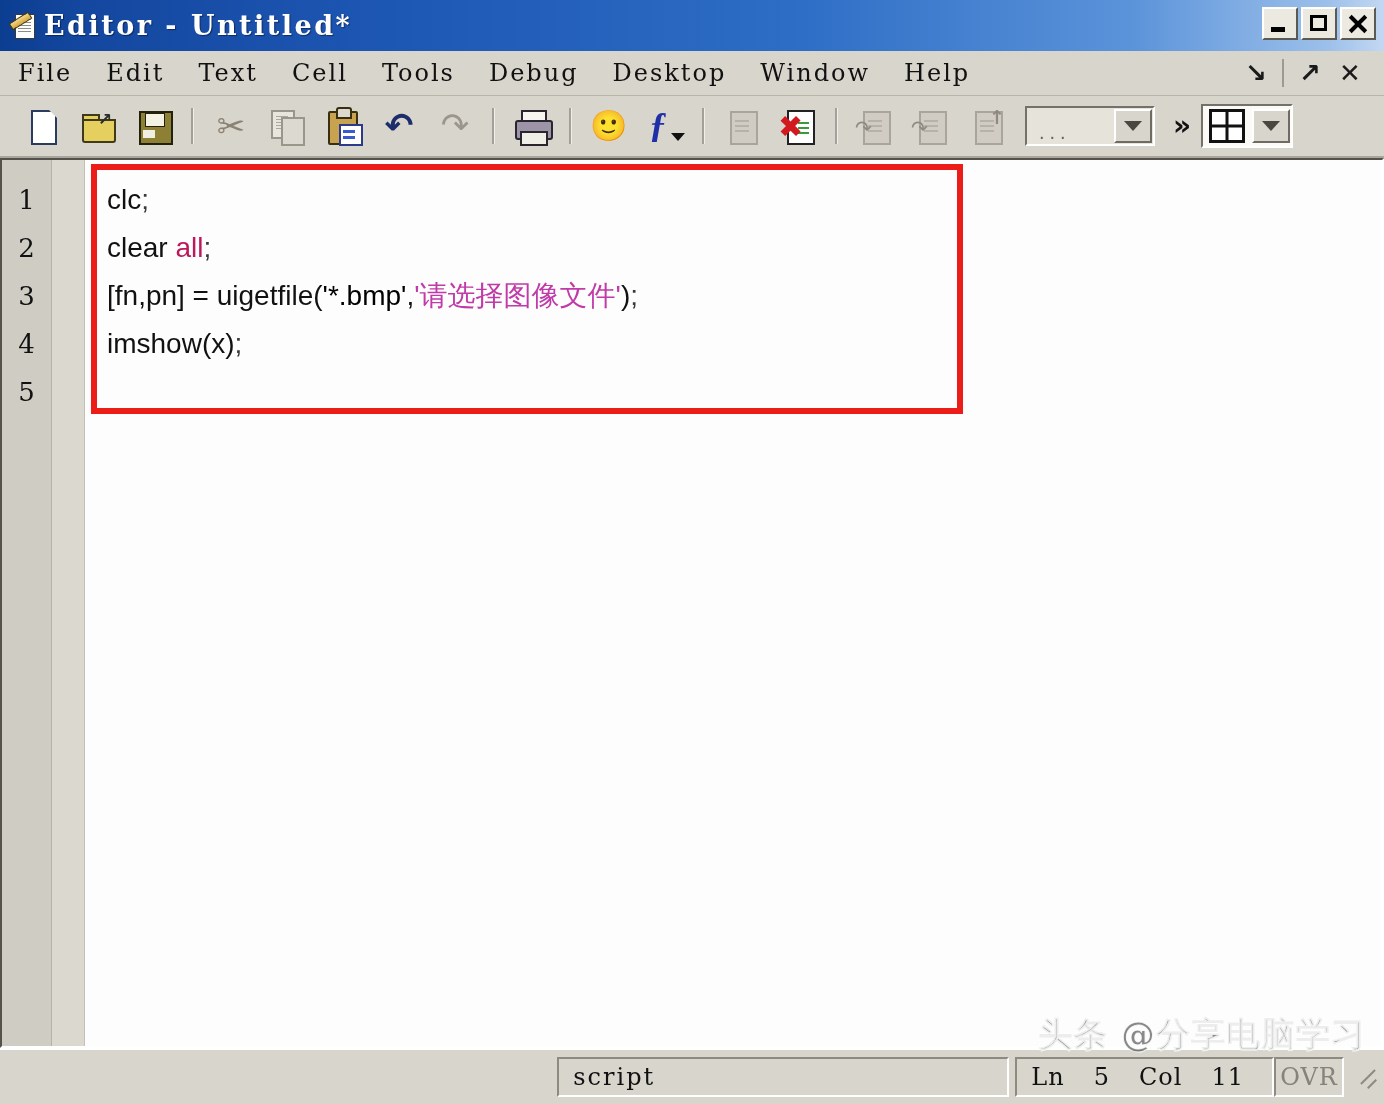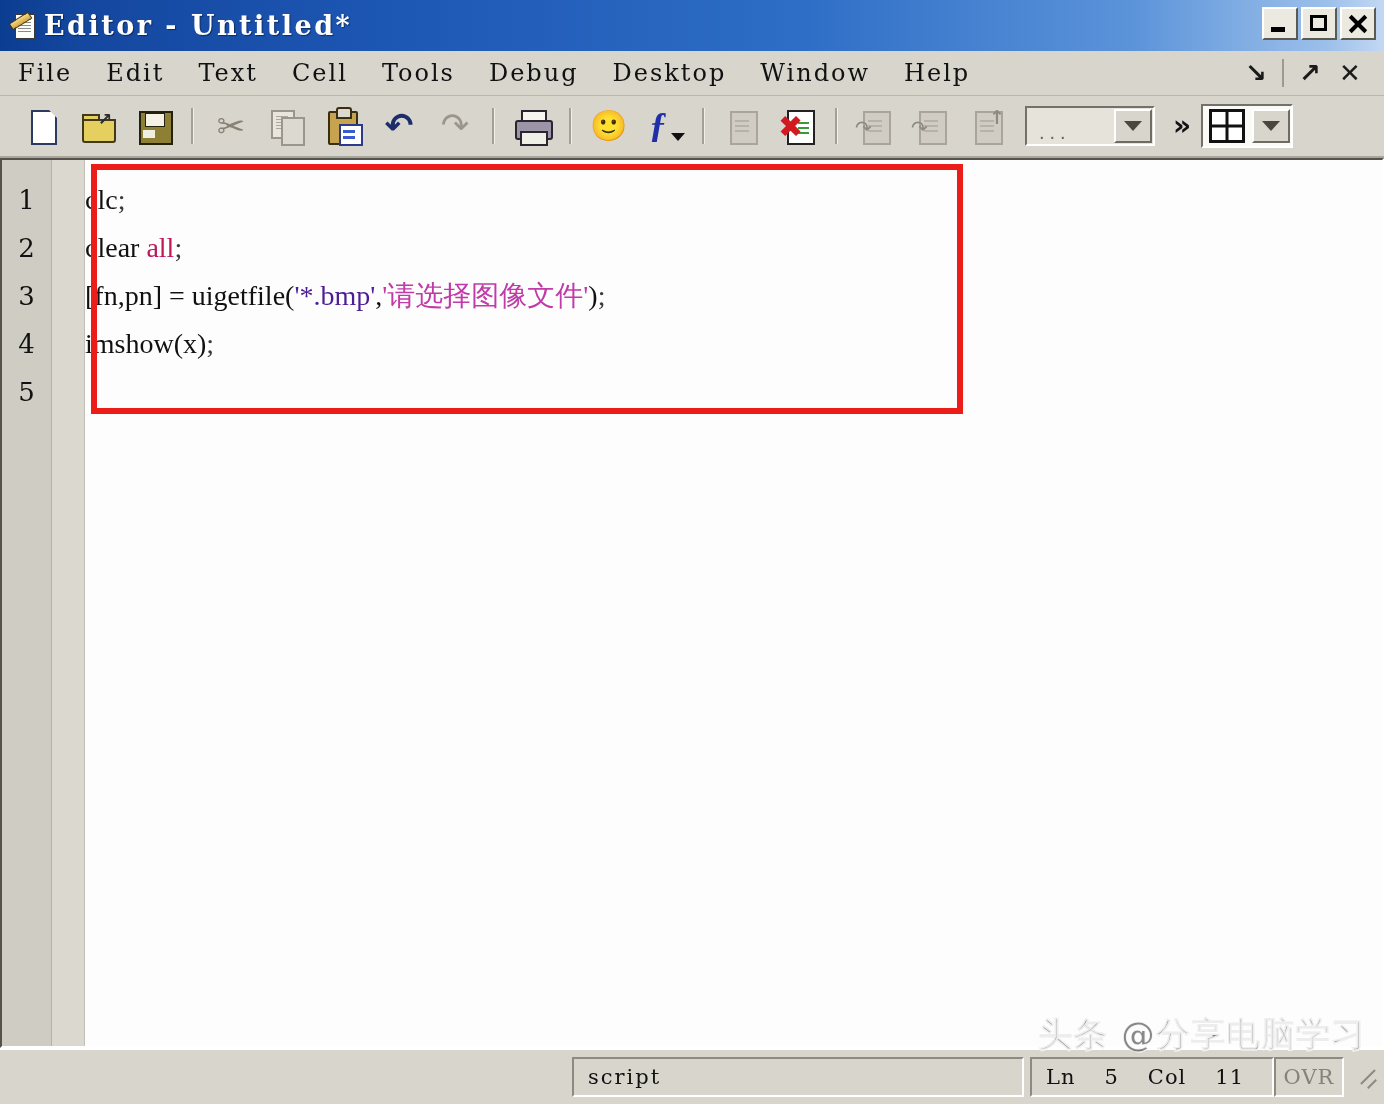--- a/index.html
+++ b/index.html
@@ -467,27 +467,28 @@
   .code-area {
     flex: 1;
     position: relative;
     background: #fdfdfd;
     padding-top: 16px;
     overflow: hidden;
   }
   .code-line {
     height: 48px;
     line-height: 48px;
-    font-family: Liberation Serif, serif;
+    padding-left: 22px;
+    font-family: Liberation Sans, sans-serif;
     font-size: 28px;
     white-space: pre;
     color: #111;
     letter-spacing: 0px;
   }
-  .tok-str { color: #4c1d95; }
+  .tok-str { color: #000000; }
   .tok-kw  { color: #be185d; }
   .tok-cn  { color: #c03aa8; }
   .tok-pun { color: #3a3a3a; }
 
   
   .red-box {
     position: absolute;
     left: 6px; top: 4px;
     width: 872px; height: 250px;
     border: 6px solid #ec1c18;
@@ -510,21 +511,21 @@
   .sb-spacer { flex: 1; }
   .sb-panel {
     height: 40px;
     background: #d8d5cd;
     border: 2px solid;
     border-color: #8d8a82 #ffffff #ffffff #8d8a82;
     box-sizing: border-box;
     display: flex;
     align-items: center;
     font-family: "DejaVu Serif", serif;
-    font-size: 21px;
+    font-size: 24px;
     color: #111;
     white-space: nowrap;
   }
   .sb-type { width: 452px; padding-left: 14px; letter-spacing: 2px; }
   .sb-pos  { padding: 0 14px; gap: 15px; margin-left: 6px; }
   .sb-pos span { margin-right: 14px; letter-spacing: 1px; }
   .sb-ovr {
     width: 70px; justify-content: center;
     color: #86837b; letter-spacing: 1px; 
   }

